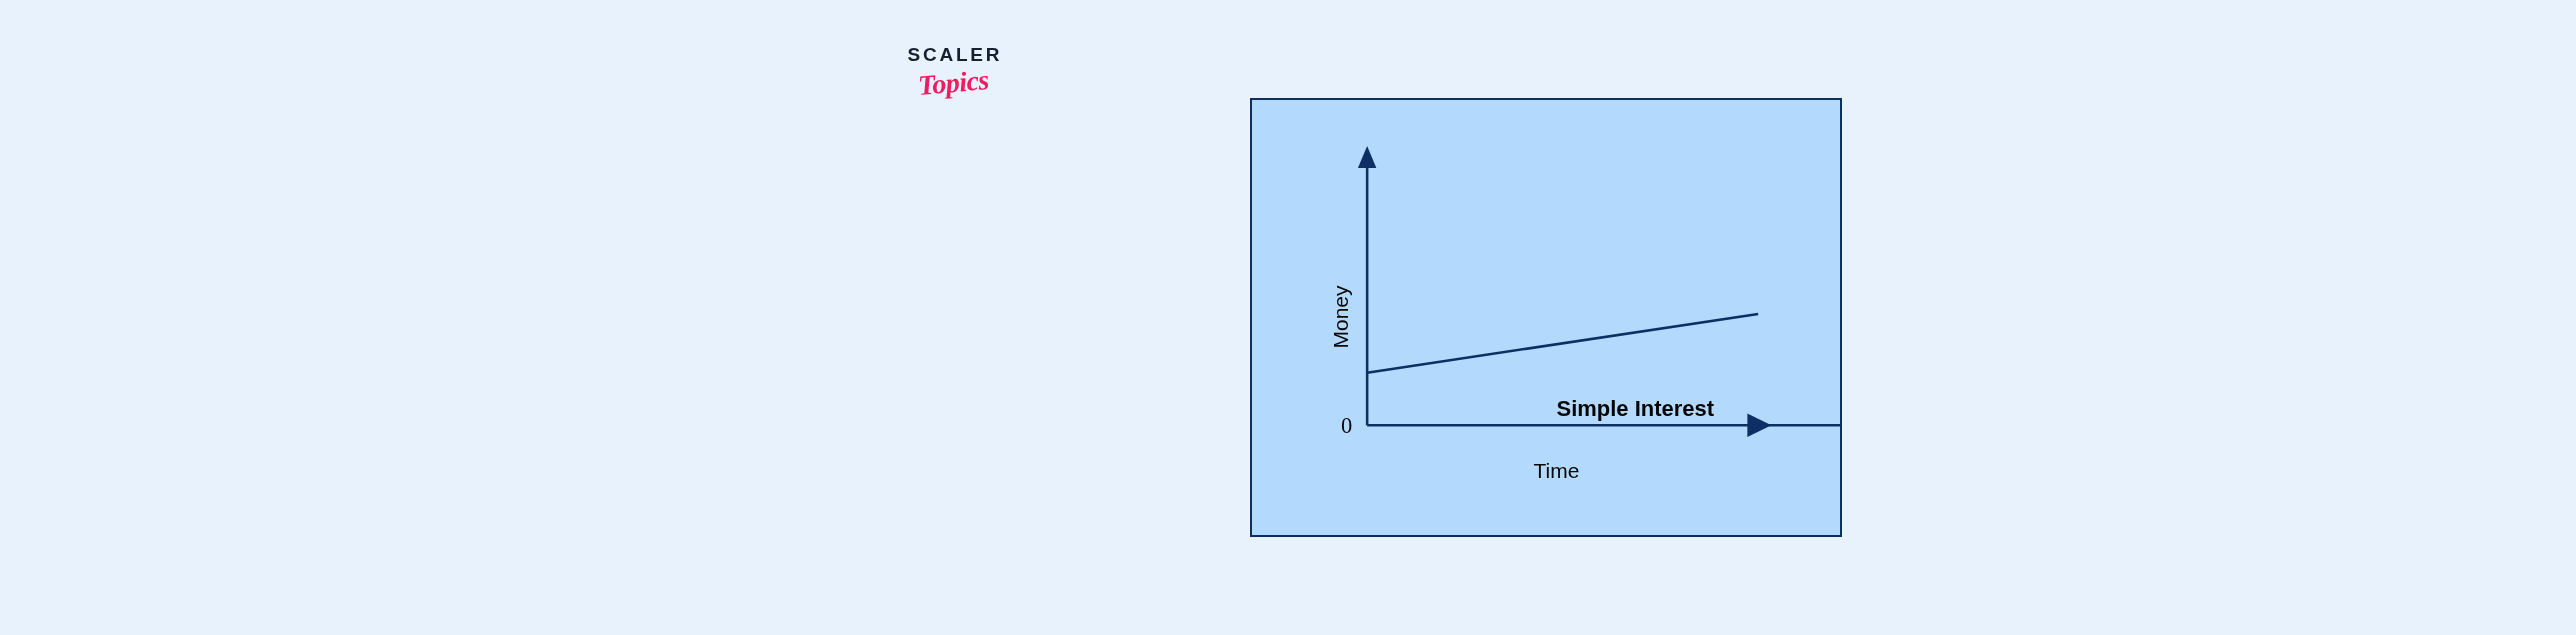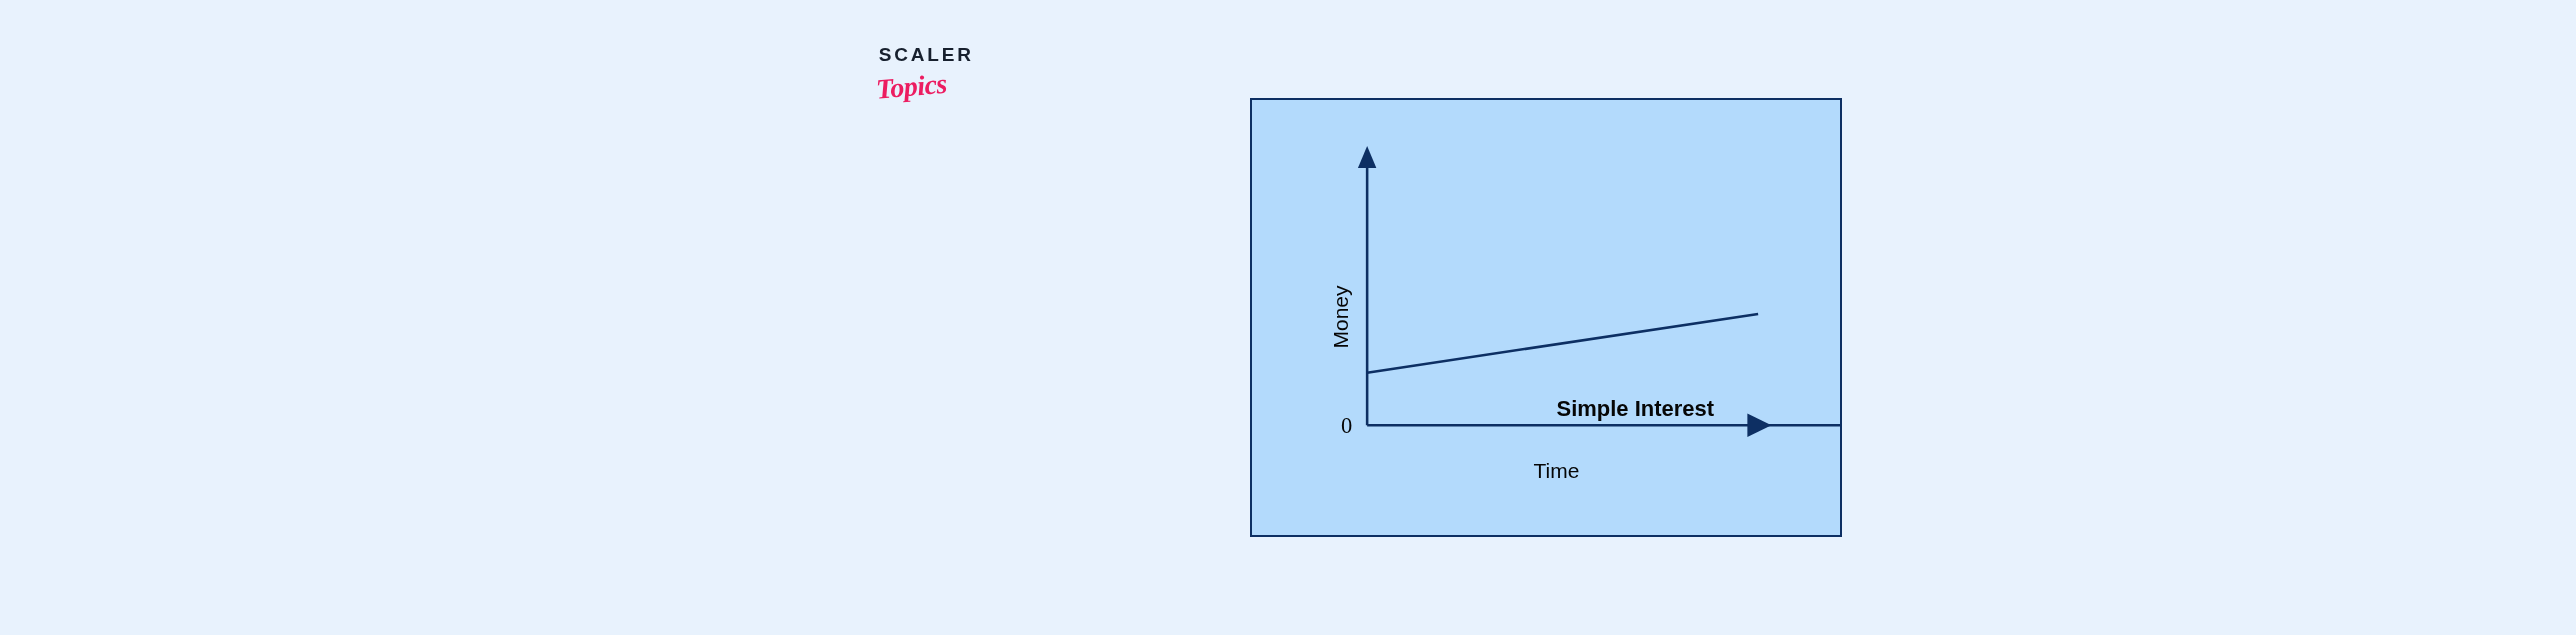--- a/index.html
+++ b/index.html
@@ -24,20 +24,21 @@
     background: #e8f2fd;
   }
 
   
   #brand-logo {
     position: absolute;
     left: 876px;
     top: 45px;
     width: 155px;
     height: 67px;
+    text-align: center;
     user-select: none;
   }
   #brand-wordmark {
     font-family: "Liberation Sans", sans-serif;
     font-weight: 700;
     font-size: 19px;
     letter-spacing: 2.8px;
     color: #17202e;
     line-height: 1;
     text-indent: 2.8px;

